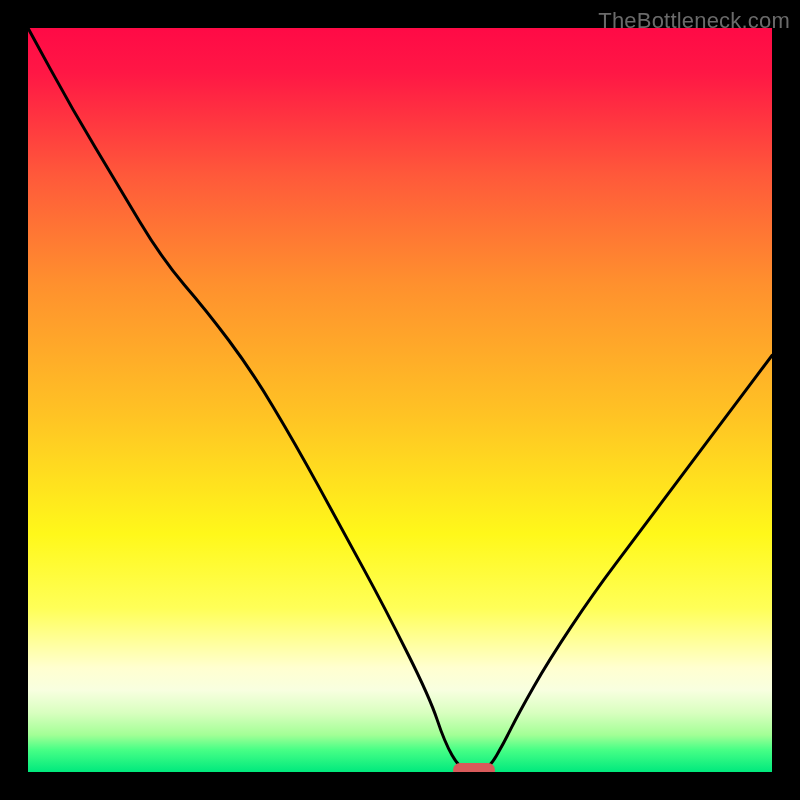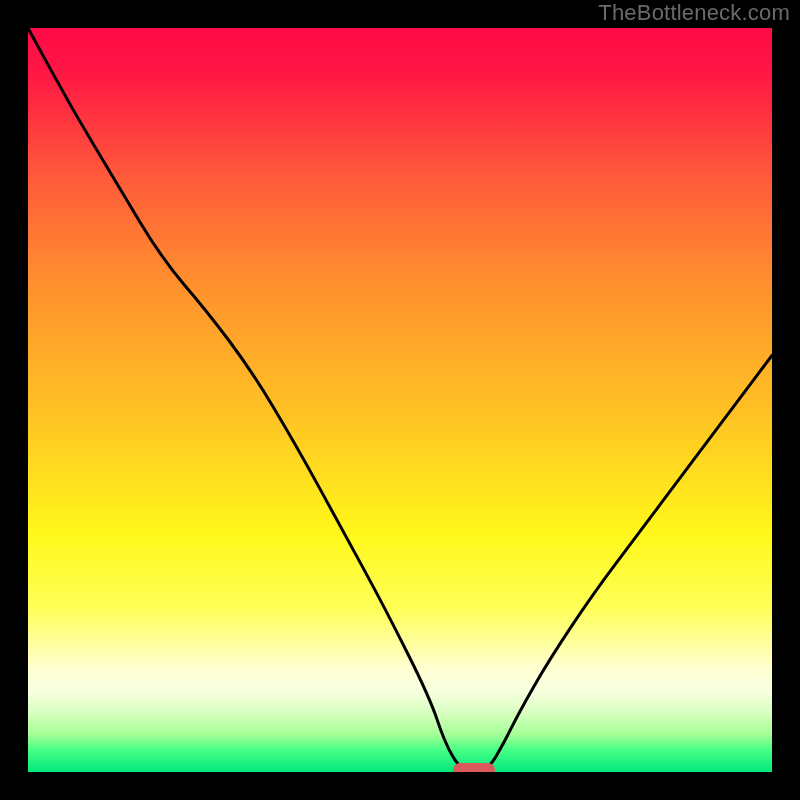--- a/index.html
+++ b/index.html
@@ -12,21 +12,21 @@
     overflow: hidden;
   }
   .frame {
     position: relative;
     width: 800px;
     height: 800px;
     background: #000;
   }
   .watermark {
     position: absolute;
-    top: 0;
+    top: 8px;
     right: 10px;
     color: #6a6a6a;
     font-size: 22px;
     font-weight: 500;
     letter-spacing: 0.2px;
     z-index: 10;
   }
   .plot-area {
     position: absolute;
     left: 28px;

